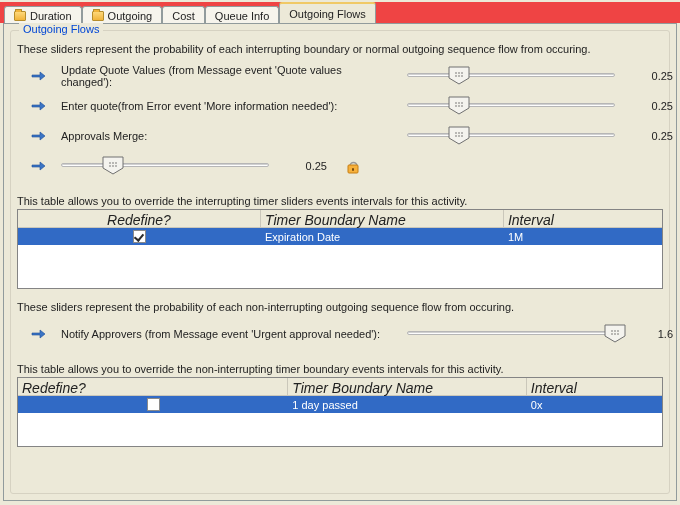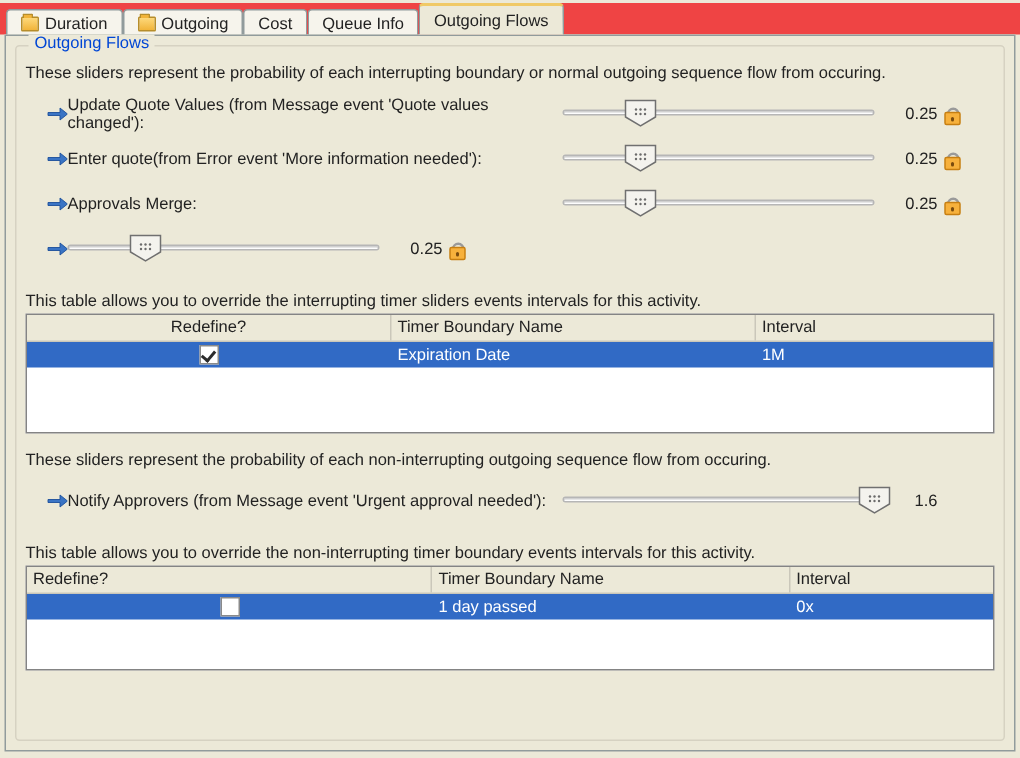--- a/index.html
+++ b/index.html
@@ -91,21 +91,21 @@
     font-size: 11px;
   }
   .desc {
     margin: 2px 0 6px 0;
     color: #222;
   }
   .slider-row {
     display: flex;
     align-items: center;
     height: 30px;
-    gap: 0;
+    gap: 16px;
   }
   .arrow-right {
     width: 14px; height: 12px;
     margin-left: 14px;
     position: relative;
     flex: 0 0 auto;
   }
   .arrow-right svg { display: block; }
   .slider-label {
     flex: 0 0 auto;
@@ -163,21 +163,22 @@
   .tbl-head {
     display: flex;
     background: #ece9d8;
     border-bottom: 1px solid #cac7ba;
     height: 18px;
   }
   .tbl-head .th {
     border-right: 1px solid #cac7ba;
     padding: 2px 4px;
     color: #222;
-    font-size: 11px;
+    font-size: 14px;
+    font-style: italic;
   }
   .tbl-head .th:last-child { border-right: none; }
   .tbl-body { min-height: 60px; background: #fff; }
   .tbl-body.short { min-height: 50px; }
   .tbl-row {
     display: flex;
     height: 17px;
     align-items: center;
   }
   .tbl-row.selected {

